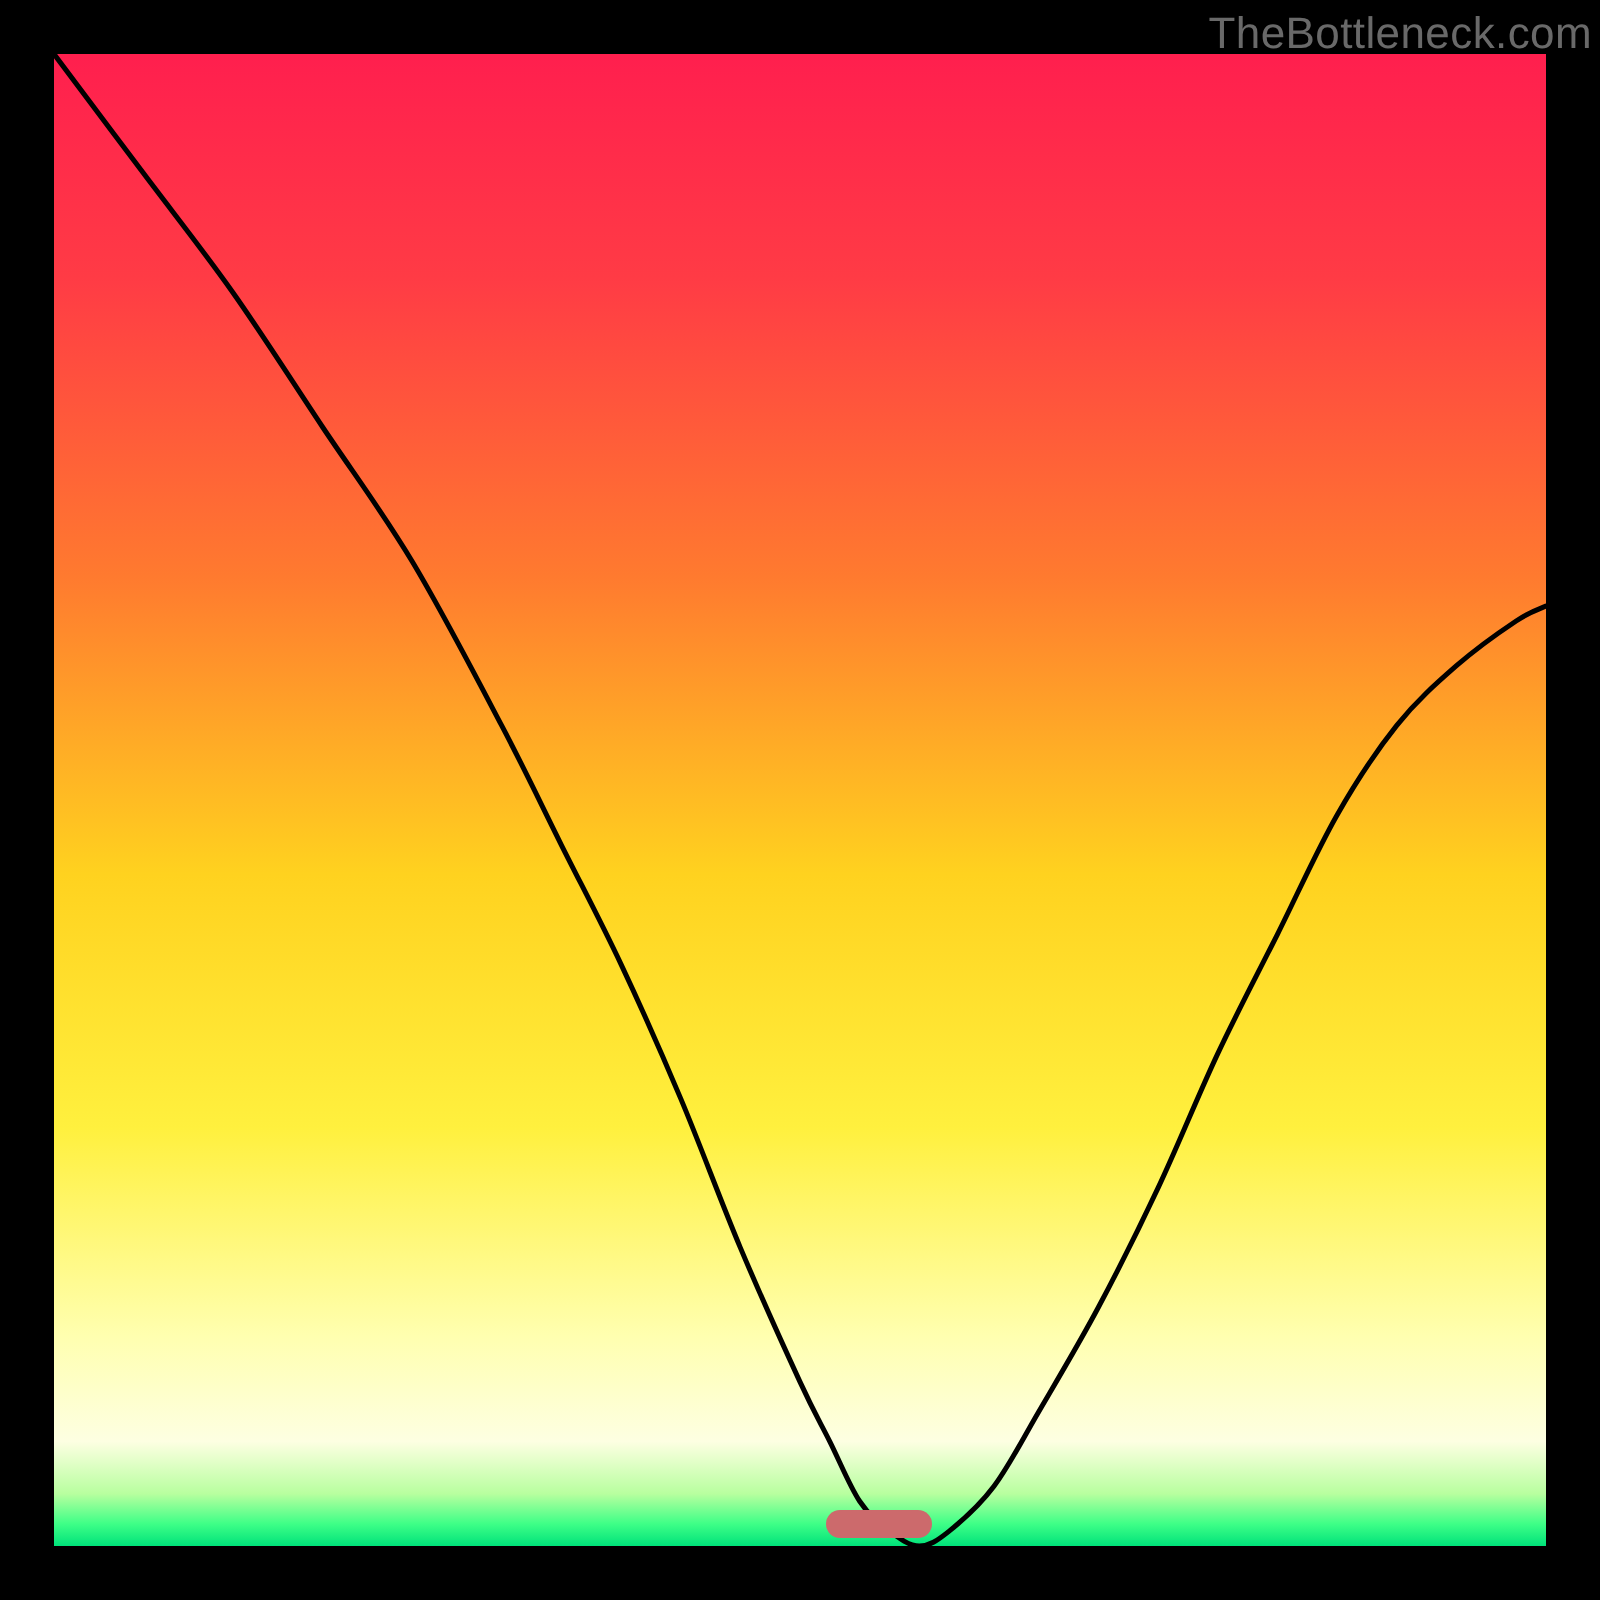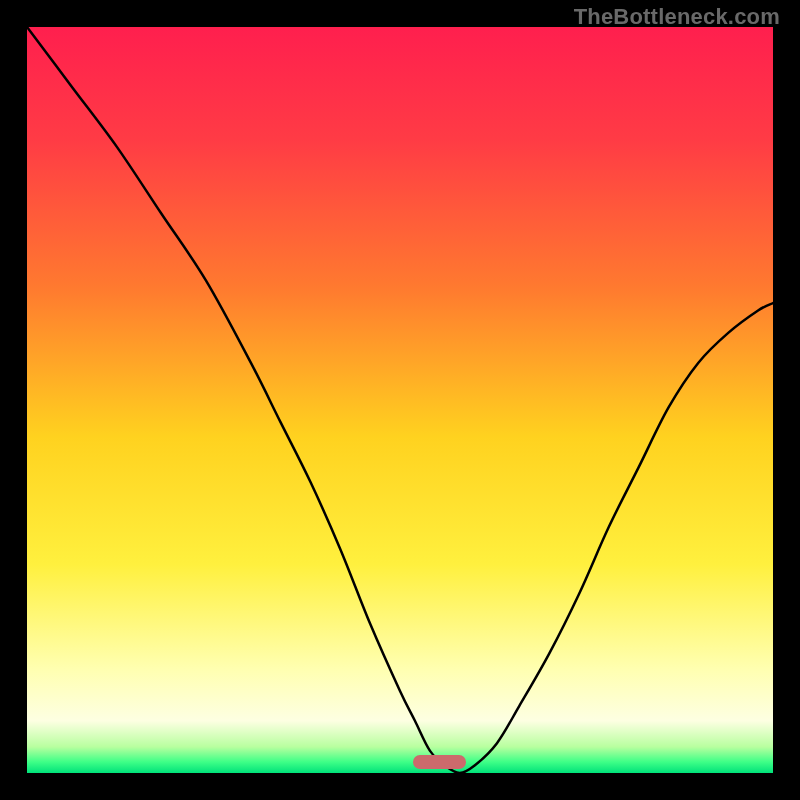--- a/index.html
+++ b/index.html
@@ -13,23 +13,23 @@
   }
   .frame {
     position: relative;
     width: 800px;
     height: 800px;
     background: #000;
   }
   .watermark {
     position: absolute;
     top: 4px;
-    right: 20px;
+    right: 4px;
     font-size: 22px;
-    font-weight: 700;
+    font-weight: 400;
     color: #696969;
     letter-spacing: 0.2px;
     z-index: 10;
   }
   .plot {
     position: absolute;
     left: 27px;
     top: 27px;
     width: 746px;
     height: 746px;

